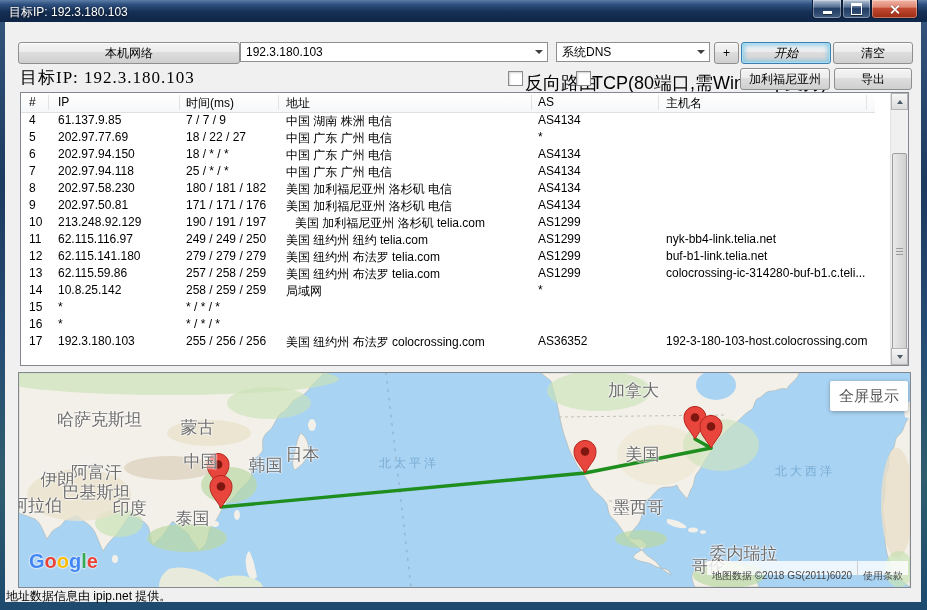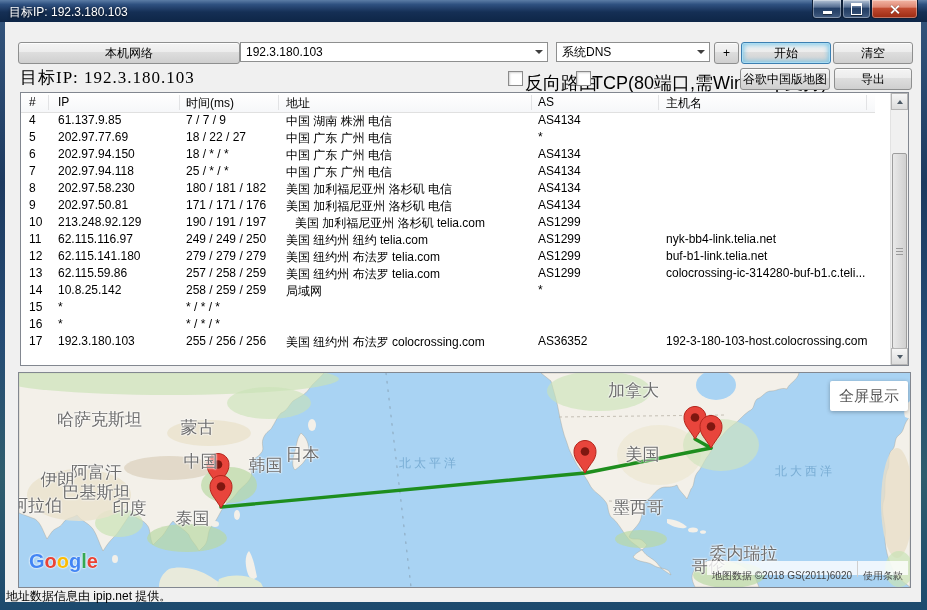--- a/index.html
+++ b/index.html
@@ -42,20 +42,21 @@
   .btn{
     position:absolute;display:flex;align-items:center;justify-content:center;
     font-size:12px;color:#000;
     background:linear-gradient(180deg,#f4f4f4 0%,#ececec 45%,#dedede 46%,#cfcfcf 100%);
     border:1px solid #8e8f8f;border-radius:3px;
     box-shadow:inset 0 1px 0 rgba(255,255,255,.8);
   }
   .btn.focused{
     border-color:#3c7fb1;
     box-shadow:inset 0 0 0 1px #aadcf2, inset 0 0 5px 2px #7fc8e8;
+    font-style:italic;
   }
   .combo{
     position:absolute;background:#fff;border:1px solid #8e8f8f;
     display:flex;align-items:center;font-size:12px;color:#000;padding-left:5px;box-sizing:border-box;
   }
   .combo .arrow{margin-left:auto;width:17px;height:100%;display:flex;align-items:center;justify-content:center;}
   .tri-down{width:0;height:0;border-left:4px solid transparent;border-right:4px solid transparent;border-top:4px solid #3f3f3f;}
   .target-label{
     position:absolute;left:20px;top:66px;font-size:17px;color:#000;
     font-family:"Liberation Serif","DejaVu Serif",serif;letter-spacing:1px;
@@ -165,21 +166,21 @@
 <div class="btn" style="left:833px;top:42px;width:78px;height:20px;">
     <span>清空</span>
   </div>
 
 <div class="target-label">目标IP: 192.3.180.103</div>
 <span class="chk" style="left:508px;top:71px;"></span>
 <span class="chk-label" style="left:525px;top:71px;">反向路由</span>
 <span class="chk" style="left:576px;top:71px;"></span>
 <span class="chk-label" style="left:592px;top:71px;">TCP(80端口,需WinPcap支持)</span>
 <div class="btn" style="left:740px;top:68px;width:88px;height:20px;">
-    <span>谷歌中国版地图</span>
+    <span>加利福尼亚州</span>
   </div>
 <div class="btn" style="left:834px;top:68px;width:76px;height:20px;">
     <span>导出</span>
   </div>
 
 <div class="table">
   <div class="thead" id="thead">
       <span class="hcell" style="left: 8px;">#</span>
       <span class="hcell" style="left: 37px;">IP</span>
       <span class="hcell" style="left: 165px;">时间(ms)</span>
@@ -405,21 +406,21 @@
       <div class="mlabel land" style="left: 167px; top: 54px;">蒙古</div>
       <div class="mlabel land" style="left: 170px; top: 88px;">中国</div>
       <div class="mlabel land" style="left: 272px; top: 81px;">日本</div>
       <div class="mlabel land" style="left: 235px; top: 92px;">韩国</div>
       <div class="mlabel land" style="left: 66px; top: 99px;">阿富汗</div>
       <div class="mlabel land" style="left: 27px; top: 106px;">伊朗</div>
       <div class="mlabel land" style="left: 66px; top: 119px;">巴基斯坦</div>
       <div class="mlabel land" style="left: 6px; top: 132px;">阿拉伯</div>
       <div class="mlabel land" style="left: 99px; top: 135px;">印度</div>
       <div class="mlabel land" style="left: 162px; top: 145px;">泰国</div>
-      <div class="mlabel ocean" style="left: 410px; top: 90px;">北太平洋</div>
+      <div class="mlabel ocean" style="left: 390px; top: 90px;">北太平洋</div>
       <div class="mlabel land" style="left: 603px; top: 17px;">加拿大</div>
       <div class="mlabel land" style="left: 612px; top: 81px;">美国</div>
       <div class="mlabel land" style="left: 608px; top: 134px;">墨西哥</div>
       <div class="mlabel ocean" style="left: 786px; top: 98px;">北大西洋</div>
       <div class="mlabel land" style="left: 713px; top: 180px;">委内瑞拉</div>
       <div class="mlabel land" style="left: 678px; top: 193px;">哥伦</div>
     </div>
   <div class="fullscreen-btn">
       <span>全屏显示</span>
     </div>

